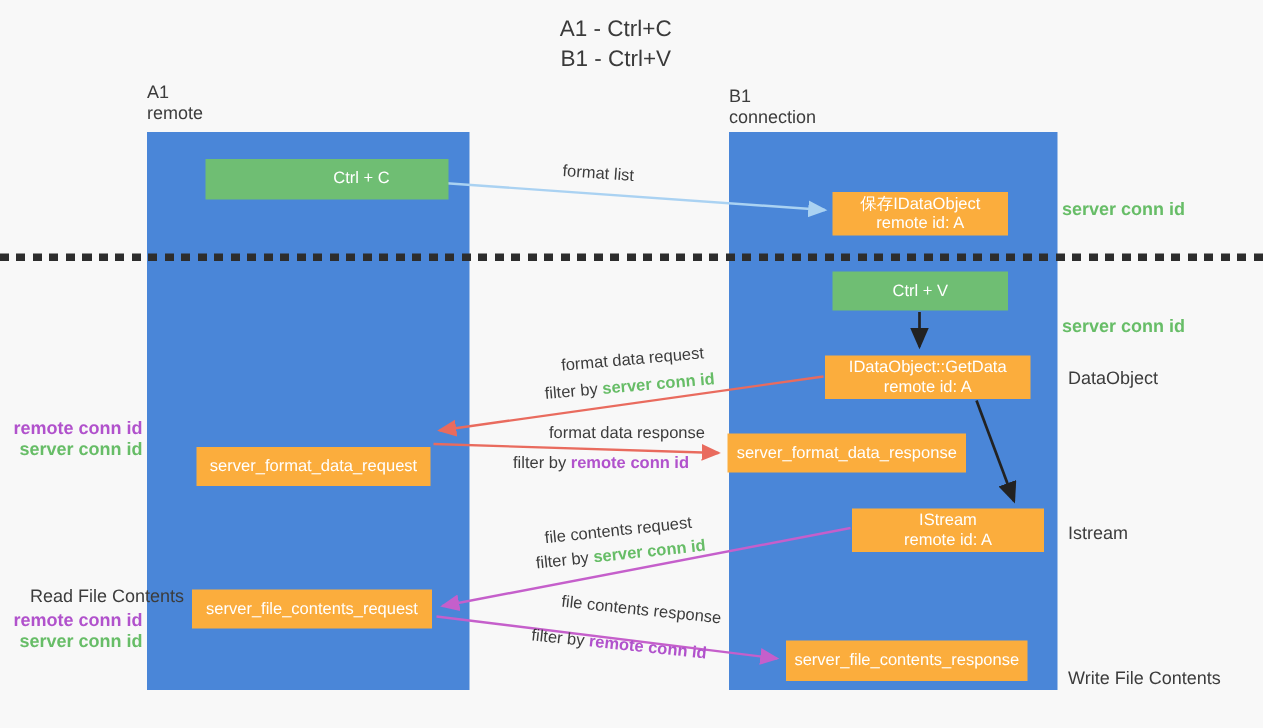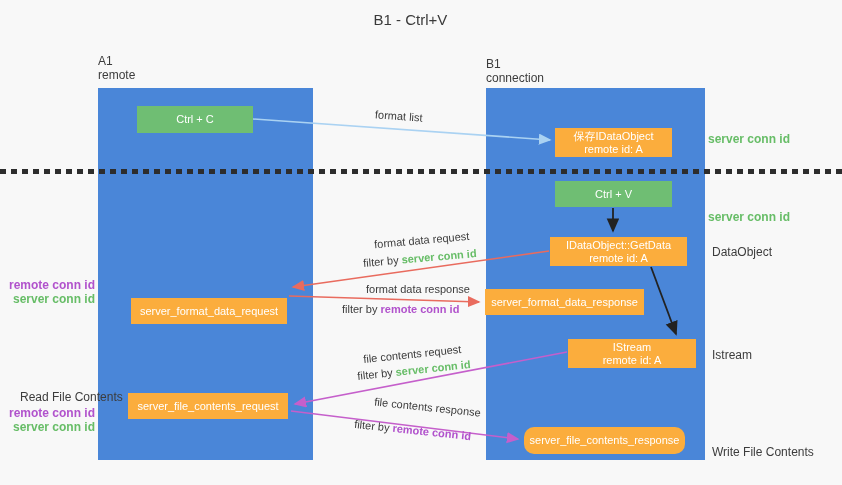--- a/index.html
+++ b/index.html
@@ -23,29 +23,29 @@
   
   .divider{left:0;top:169px;width:842px;height:5px;z-index:2;
     background:repeating-linear-gradient(90deg,#2d2d2d 0 6px,transparent 6px 11px);}
   
   svg.arrows{left:0;top:0;z-index:2;pointer-events:none;}
   
   .node{z-index:3;color:#fff;font-size:11px;line-height:13px;text-align:center;
     display:flex;flex-direction:column;justify-content:center;}
   .node.green{background:#6fbe73;}
   .node.orange{background:#fbad3d;}
-  .n-ctrlc{left:137px;top:106px;width:116px;height:27px;}
+  .n-ctrlc{left:137px;top:106px;width:116px;height:27px;padding-left:46px;}
   .n-save{left:555px;top:128px;width:117px;height:29px;}
   .n-ctrlv{left:555px;top:181px;width:117px;height:26px;}
   .n-getdata{left:550px;top:237px;width:137px;height:29px;}
   .n-freq{left:131px;top:278px;width:156px;height:26px;margin-top:20px;}
   .n-fres{left:485px;top:289px;width:159px;height:26px;}
   .n-istream{left:568px;top:339px;width:128px;height:29px;}
   .n-creq{left:128px;top:393px;width:160px;height:26px;}
-  .n-cres{left:524px;top:427px;width:161px;height:27px;border-radius:10px;}
+  .n-cres{left:524px;top:427px;width:161px;height:27px;}
   
   .side{z-index:3;font-size:12px;line-height:14px;white-space:nowrap;}
   .green-txt{color:#67bd67;font-weight:bold;}
   .purple-txt{color:#b152cc;font-weight:bold;}
   .dark-txt{color:#3c3c3c;}
   .s-scid-top{left:708px;top:132px;}
   .s-scid-mid{left:708px;top:210px;}
   .s-dataobject{left:712px;top:245px;}
   .s-istream{left:712px;top:348px;}
   .s-write{left:712px;top:445px;}
@@ -61,20 +61,21 @@
   .f-fby2{left:342px;top:303px;}
   .f-fcreq{left:363px;top:348px;transform:rotate(-6deg);}
   .f-fby3{left:357px;top:364px;transform:rotate(-6deg);}
   .f-fcres{left:374px;top:401px;transform:rotate(6deg);}
   .f-fby4{left:354px;top:424px;transform:rotate(6deg);}
 </style>
 </head>
 <body>
 
 <div class="abs title">
+  <div>A1 - Ctrl+C</div>
   <div>B1 - Ctrl+V</div>
 </div>
 
 <div class="abs col-header left">
   <div>A1</div>
   <div>remote</div>
 </div>
 <div class="abs col-header right">
   <div>B1</div>
   <div>connection</div>

